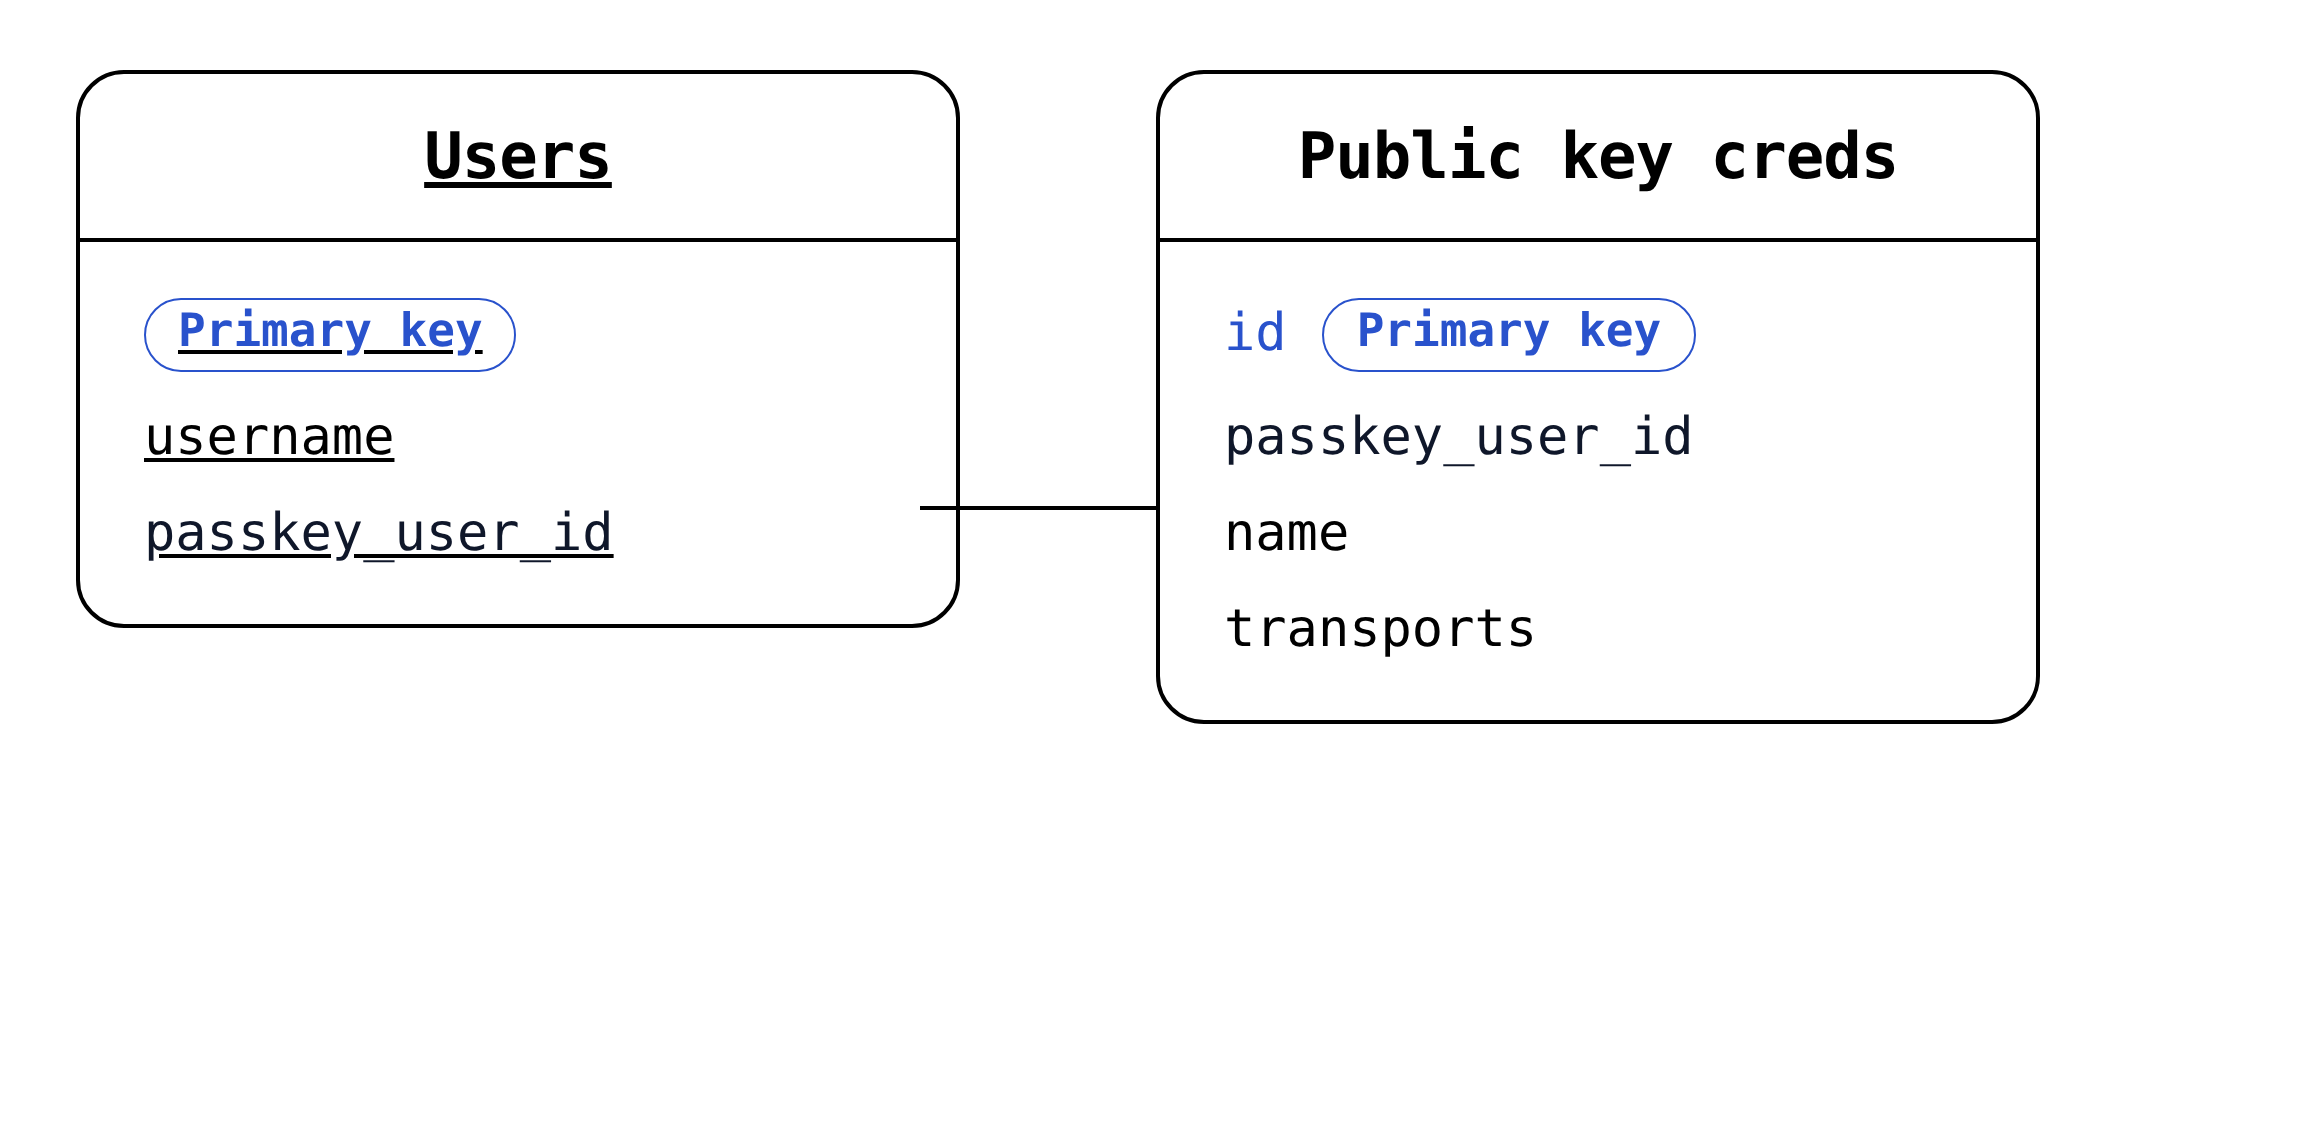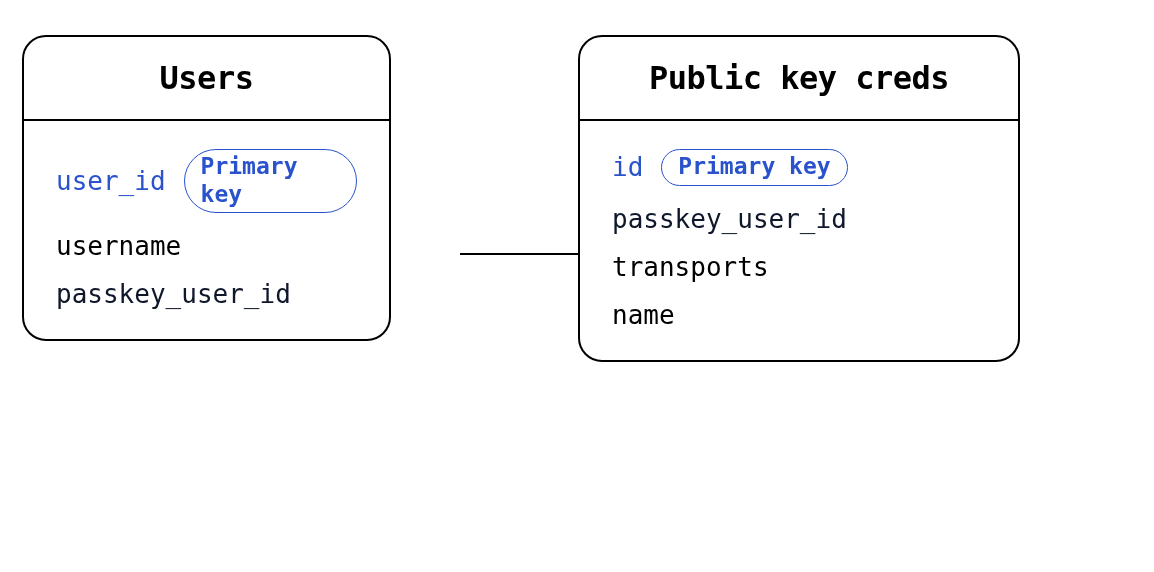--- a/index.html
+++ b/index.html
@@ -63,23 +63,24 @@
       font-weight: 600;
       color: #2952cc;
       line-height: 1.2;
     }
     .connector {
       position: absolute;
       height: 2px;
       background: #000000;
     }
     #entity-users {
-      left: 22px;
+      left: 38px;
       top: 35px;
-      width: 369px;
+      width: 442px;
+      text-decoration: underline;
     }
     #entity-creds {
       left: 578px;
       top: 35px;
       width: 442px;
     }
     #connector-line {
       left: 460px;
       top: 253px;
       width: 118px;
@@ -87,21 +88,20 @@
   </style>
 </head>
 <body>
 
 <div class="entity" id="entity-users">
   <div class="entity-header">
     <div class="entity-title">Users</div>
   </div>
   <div class="entity-body">
     <div class="field-row">
-      <span class="field-name field-primary">user_id</span>
       <span class="badge">Primary key</span>
     </div>
     <div class="field-row">
       <span class="field-name">username</span>
     </div>
     <div class="field-row">
       <span class="field-name field-foreign">passkey_user_id</span>
     </div>
   </div>
 </div>
@@ -112,21 +112,21 @@
   </div>
   <div class="entity-body">
     <div class="field-row">
       <span class="field-name field-primary">id</span>
       <span class="badge">Primary key</span>
     </div>
     <div class="field-row">
       <span class="field-name field-foreign">passkey_user_id</span>
     </div>
     <div class="field-row">
-      <span class="field-name">transports</span>
+      <span class="field-name">name</span>
     </div>
     <div class="field-row">
-      <span class="field-name">name</span>
+      <span class="field-name">transports</span>
     </div>
   </div>
 </div>
 
 <div id="connector-line" class="connector"></div>
 
 </body></html>

